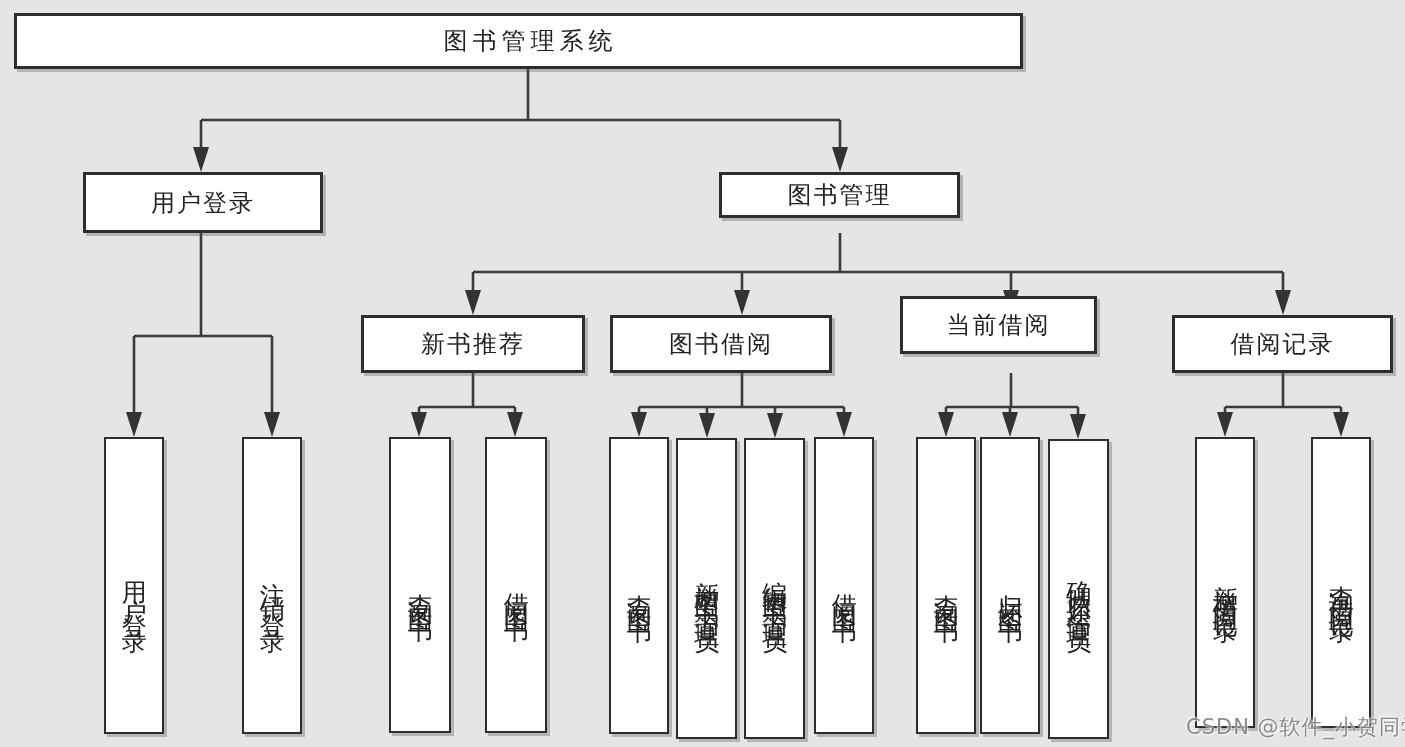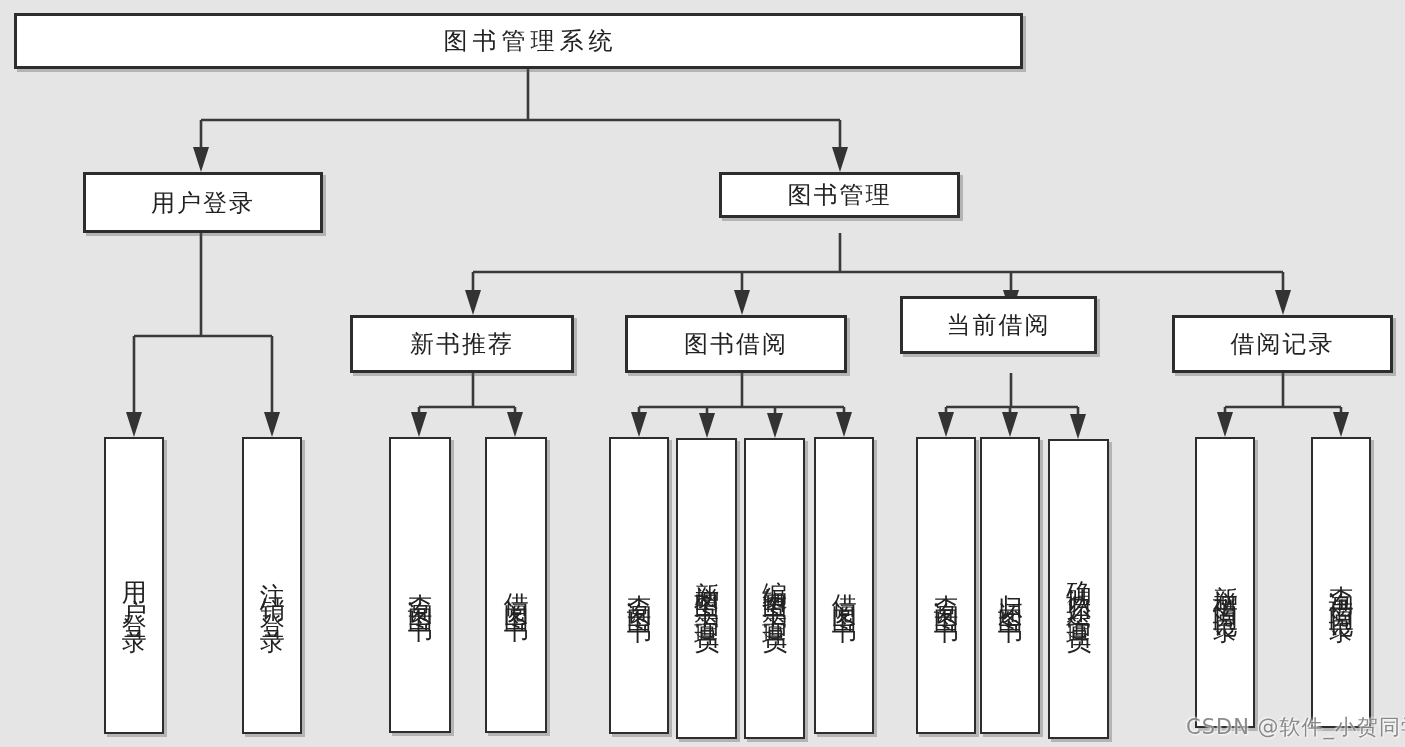--- a/index.html
+++ b/index.html
@@ -129,24 +129,24 @@
     <span class="hlabel">图书管理系统</span>
   </div>
 
   <div class="box" style="left:83px; top:172px; width:240px; height:61px;">
     <span class="hlabel">用户登录</span>
   </div>
   <div class="box" style="left:719px; top:172px; width:241px; height:46px;">
     <span class="hlabel">图书管理</span>
   </div>
 
-  <div class="box" style="left:350px; top:315px; width:224px; height:58px;">
+  <div class="box" style="left:361px; top:315px; width:224px; height:58px;">
     <span class="hlabel">新书推荐</span>
   </div>
-  <div class="box" style="left:625px; top:315px; width:222px; height:58px;">
+  <div class="box" style="left:610px; top:315px; width:222px; height:58px;">
     <span class="hlabel">图书借阅</span>
   </div>
   <div class="box" style="left:900px; top:296px; width:197px; height:58px;text-align:center;">
     <span class="hlabel">当前借阅</span>
   </div>
   <div class="box" style="left:1172px; top:315px; width:221px; height:58px;">
     <span class="hlabel">借阅记录</span>
   </div>
 
   <div class="box leaf" style="left:104px; top:437px; width:60px; height:297px;">

